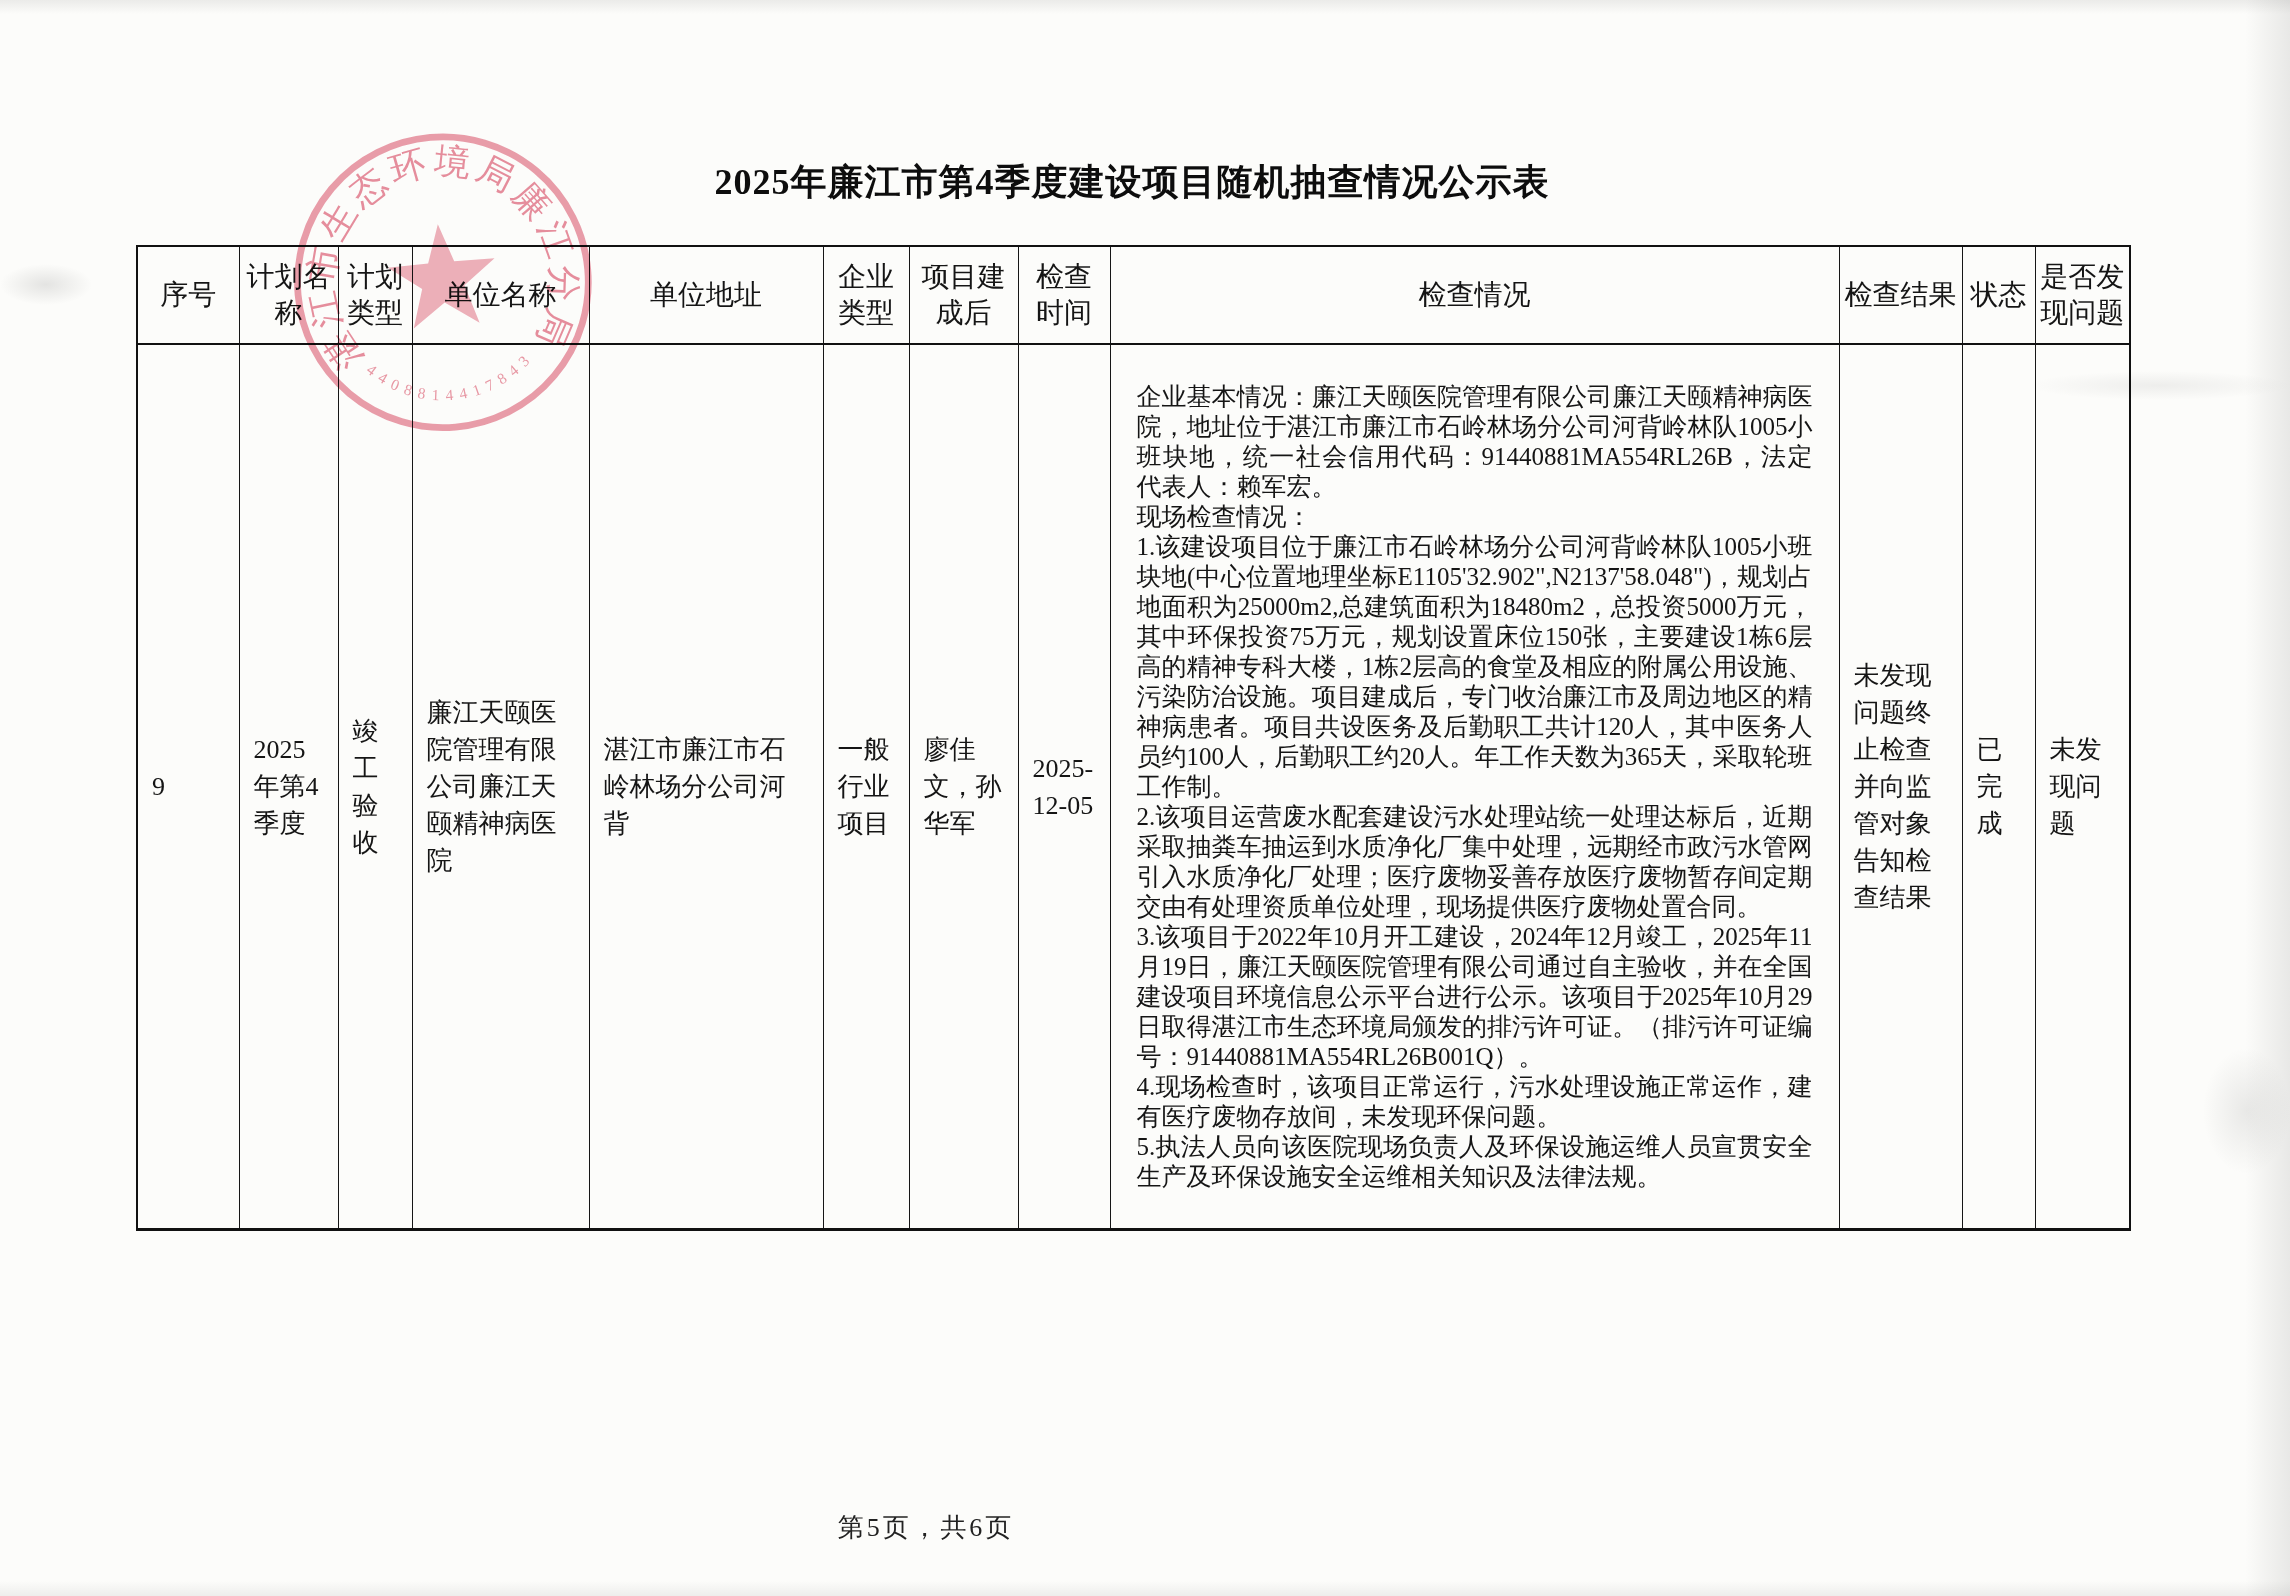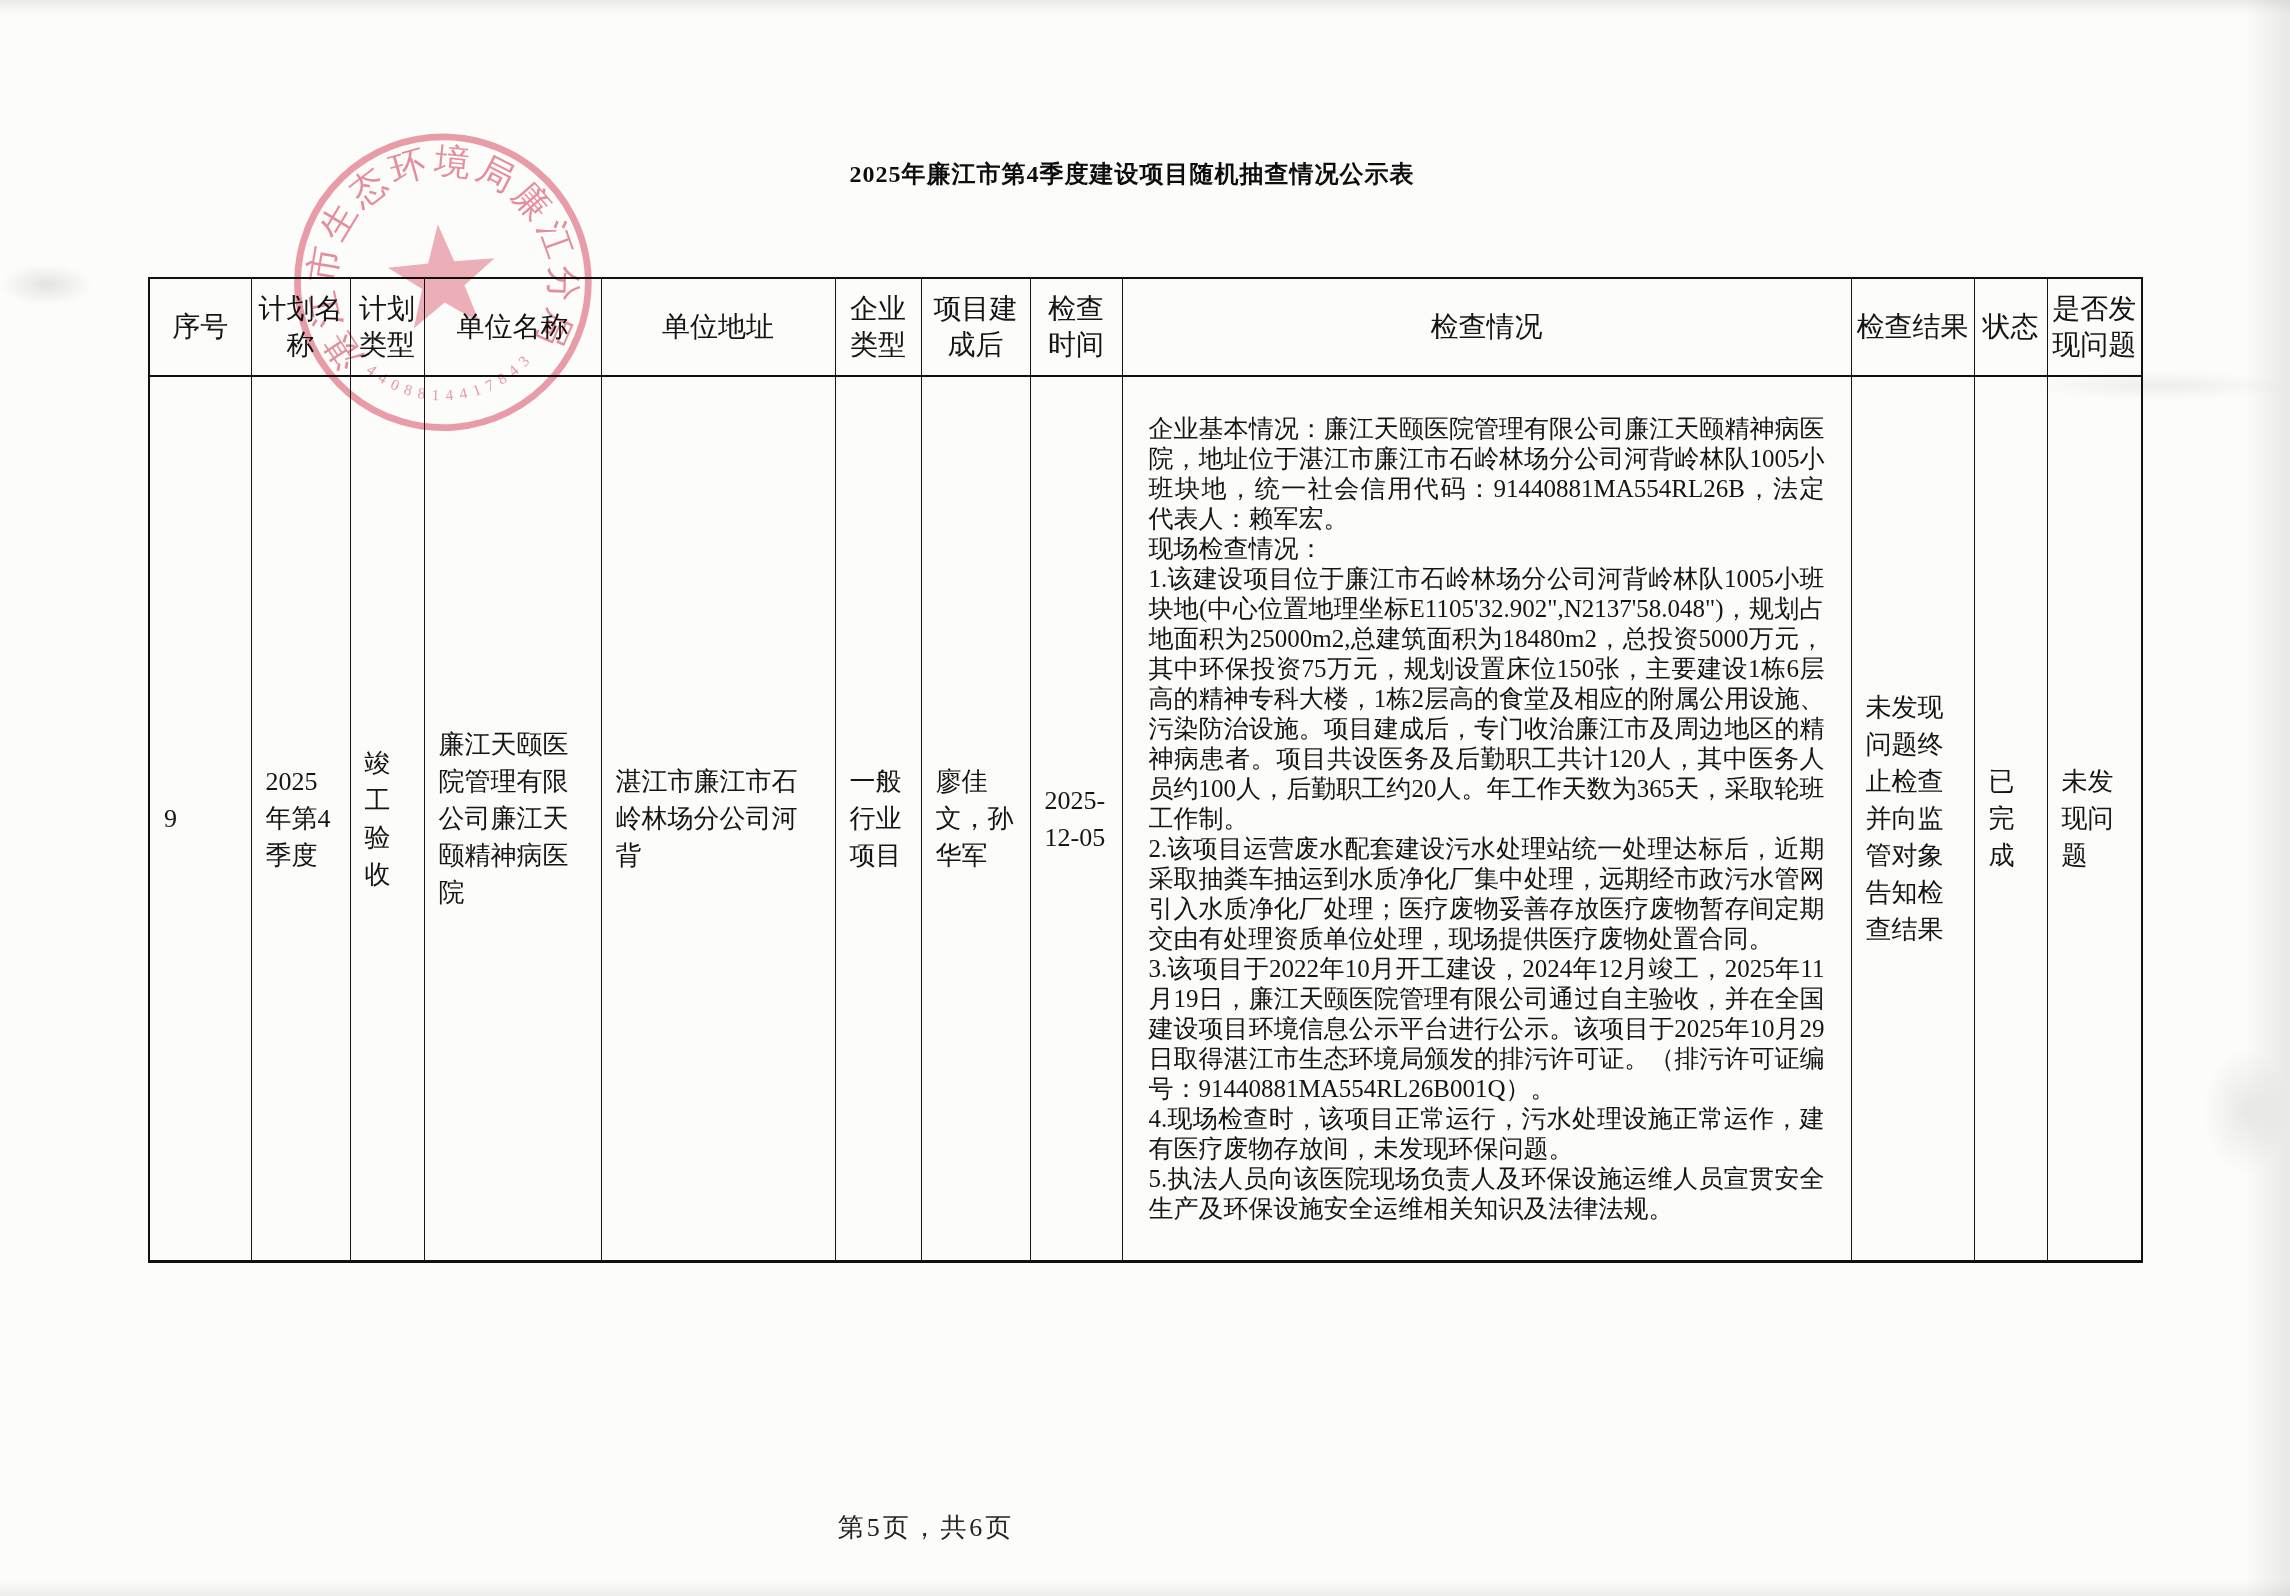--- a/index.html
+++ b/index.html
@@ -8,25 +8,25 @@
     width:2290px;height:1596px;
     background:#fcfcfa;
     overflow:hidden;
     font-family:"Liberation Serif","DejaVu Serif",serif;
     color:#151515;
   }
   
   .doc-title{
     position:absolute;left:136px;top:158px;width:1992px;
     text-align:center;
-    font-size:24px;font-weight:bold;letter-spacing:1px;
+    font-size:36px;font-weight:bold;letter-spacing:1px;
     color:#0d0d0d;
   }
   
-  .tbl-wrap{position:absolute;left:148px;top:245px;margin-top:32px;}
+  .tbl-wrap{position:absolute;left:136px;top:245px;}
   table{
     border-collapse:collapse;table-layout:fixed;width:1992px;
     border:2.9px solid #111;
   }
   th,td{
     border:1.9px solid #161616;
     padding:0;
     font-weight:normal;
   }
   thead th{

